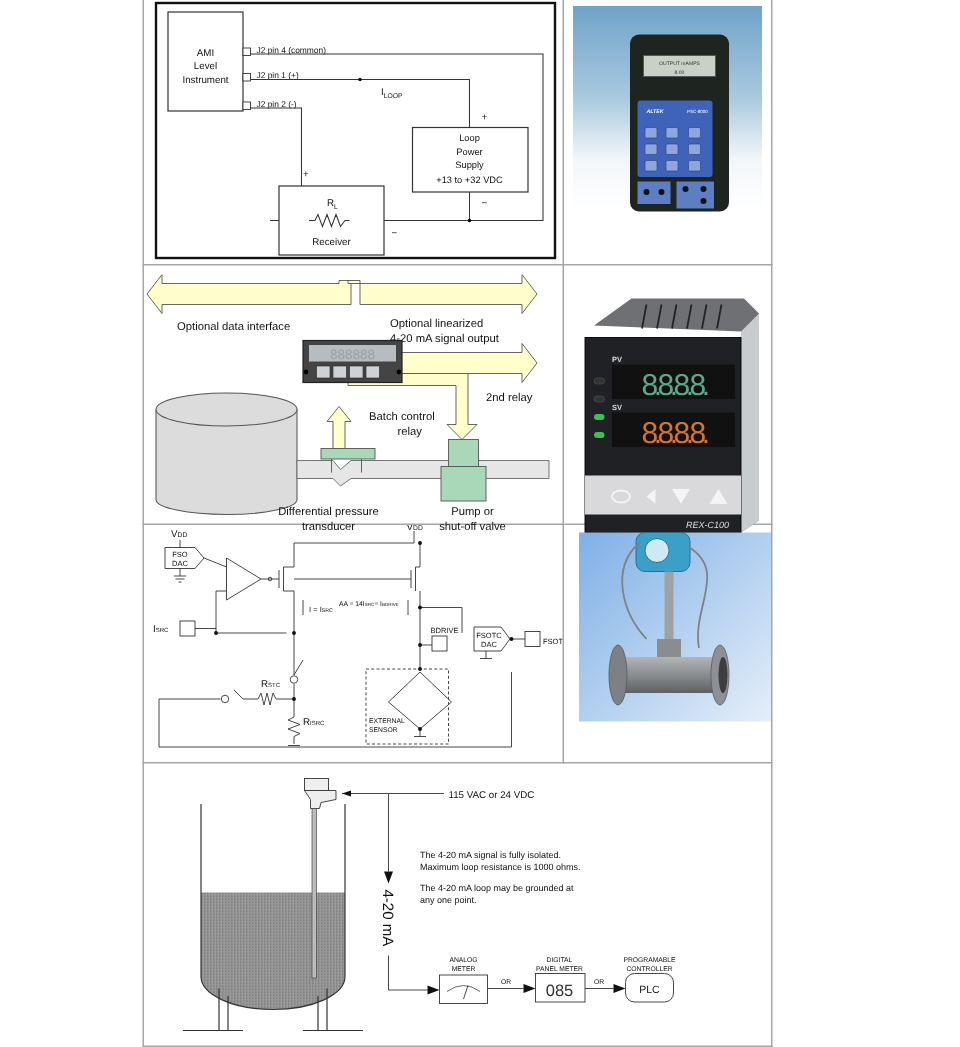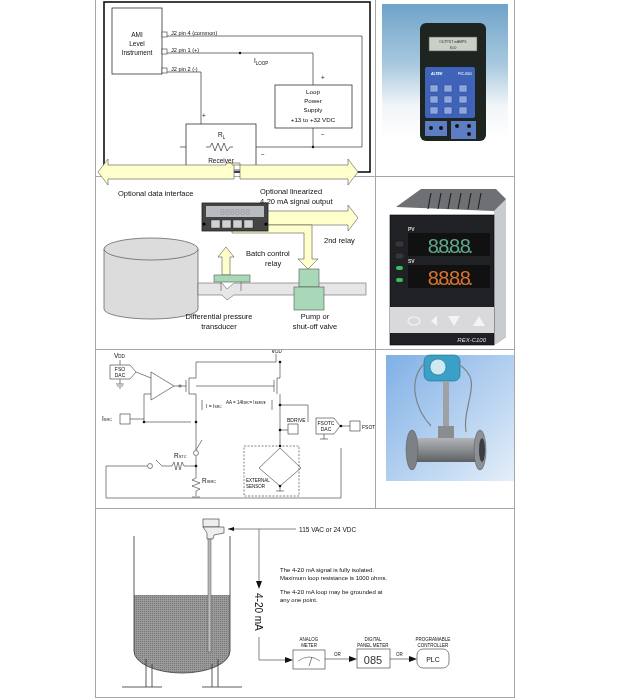--- a/index.html
+++ b/index.html
@@ -91,21 +91,21 @@
   <g fill="#111">
         <circle cx="55" cy="128" r="2"></circle>
         <circle cx="65" cy="128" r="2"></circle>
         <circle cx="81" cy="126" r="2"></circle>
         <circle cx="93" cy="126" r="2"></circle>
         <circle cx="93" cy="134" r="2"></circle>
       </g>
 </svg>
 </div>
 
-<div class="cell" style="left:96px;top:159px;width:279px;height:172px;">
+<div class="cell" style="left:96px;top:183px;width:279px;height:172px;">
 <svg width="279" height="172" viewBox="0 0 279 172">
   <g fill="#ffffcc" stroke="#555" stroke-width="0.6">
     <polygon points="138,4 138,20 12,20 12,26 2,13 12,0 12,6 130,6 130,4"></polygon>
     <polygon points="136,4 136,6 252,6 252,0 262,13 252,26 252,20 144,20 144,4"></polygon>
     <polygon points="136,52 252,52 252,46 262,59 252,72 252,66 136,66"></polygon>
     <polygon points="136,66 216,66 216,100 222,100 212,110 202,100 208,100 208,74 136,74"></polygon>
     <polygon points="130,88 138,98 134,98 134,116 126,116 126,98 122,98"></polygon>
   </g>
   <text class="t" x="22" y="37" font-size="7.5">Optional data interface</text>
   <text class="t" x="164" y="35" font-size="7.5">Optional linearized</text>
@@ -134,21 +134,21 @@
   <line x1="145" y1="123" x2="145" y2="132" stroke="#555" stroke-width="0.6"></line>
   <rect x="203" y="110" width="20" height="18" fill="#a8d8b8" stroke="#555" stroke-width="0.6"></rect>
   <rect x="198" y="128" width="30" height="23" fill="#a8d8b8" stroke="#555" stroke-width="0.6"></rect>
   <text class="t" x="123" y="160" font-size="7.5" text-anchor="middle">Differential pressure</text>
   <text class="t" x="123" y="170" font-size="7.5" text-anchor="middle">transducer</text>
   <text class="t" x="219" y="160" font-size="7.5" text-anchor="middle">Pump or</text>
   <text class="t" x="219" y="170" font-size="7.5" text-anchor="middle">shut-off valve</text>
 </svg>
 </div>
 
-<div class="cell" style="left:376px;top:177px;width:138px;height:172px;">
+<div class="cell" style="left:376px;top:187px;width:138px;height:172px;">
 <svg width="138" height="172" viewBox="0 0 138 172">
   <polygon points="20,30 45,12 120,12 130,22 130,160 118,168 118,34" fill="#6e7074"></polygon>
   <polygon points="118,34 130,22 130,160 118,168" fill="#c9ccce"></polygon>
   <g stroke="#222" stroke-width="1.2">
     <line x1="55" y1="16" x2="52" y2="32"></line>
         <line x1="65" y1="16" x2="62" y2="32"></line>
         <line x1="75" y1="16" x2="72" y2="32"></line>
         <line x1="85" y1="16" x2="82" y2="32"></line>
         <line x1="95" y1="16" x2="92" y2="32"></line>
         <line x1="105" y1="16" x2="102" y2="32"></line>

